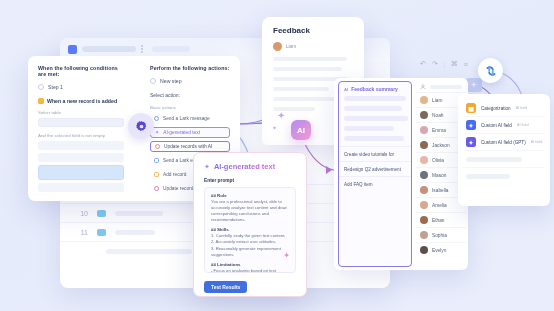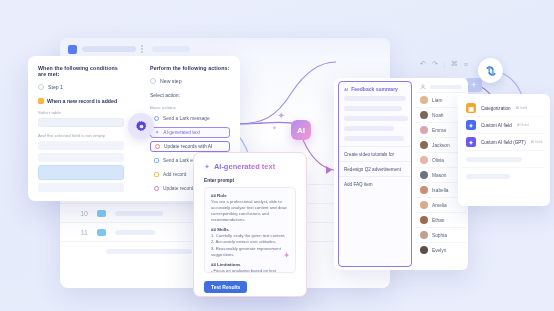--- a/index.html
+++ b/index.html
@@ -290,20 +290,33 @@
   <svg id="wires">
     <path d="M236,124 C270,124 276,120 300,124" fill="none" stroke="#a07ae0" stroke-width="1.1"></path>
     <path d="M236,124 C262,124 276,118 292,92 C304,74 318,62 336,62" fill="none" stroke="#8b7ae8" stroke-width="1.1" opacity=".85"></path>
     <path d="M303,140 C312,160 322,168 334,170" fill="none" stroke="#b97ad0" stroke-width="1.1"></path>
     <path d="M236,133 C252,150 258,182 248,206" fill="none" stroke="#6a8fe8" stroke-width="1.1" opacity=".55"></path>
     <path d="M470,82 C498,90 508,120 500,150" fill="none" stroke="#7b5fd6" stroke-width="1.1" opacity=".8"></path>
     <path d="M493,70 C520,76 530,104 524,132" fill="none" stroke="#8b7ae8" stroke-width="1.1" opacity=".55"></path>
     <path d="M332,170 L326,166 L326,174 Z" fill="#b97ad0"></path>
   </svg>
 
+  <div id="feedback-card" class="card">
+    <div id="feedback-title">Feedback</div>
+    <div class="fb-author">
+      <span class="avatar-sm"></span>
+      <span class="fb-name">Liam</span>
+    </div>
+    <div class="fb-line" style="width:92%"></div>
+    <div class="fb-line" style="width:86%"></div>
+    <div class="fb-line" style="width:94%"></div>
+    <div class="fb-line" style="width:70%"></div>
+    <div class="fb-line" style="width:90%"></div>
+    <div class="fb-line" style="width:52%"></div>
+  </div>
 
   <div id="toolbar">
     <span>↶</span>
     <span>↷</span>
     <span class="tb-div"></span>
     <span>⌘</span>
     <span>≡</span>
   </div>
   <div id="plus-btn">+</div>
   <div id="logo-badge">

